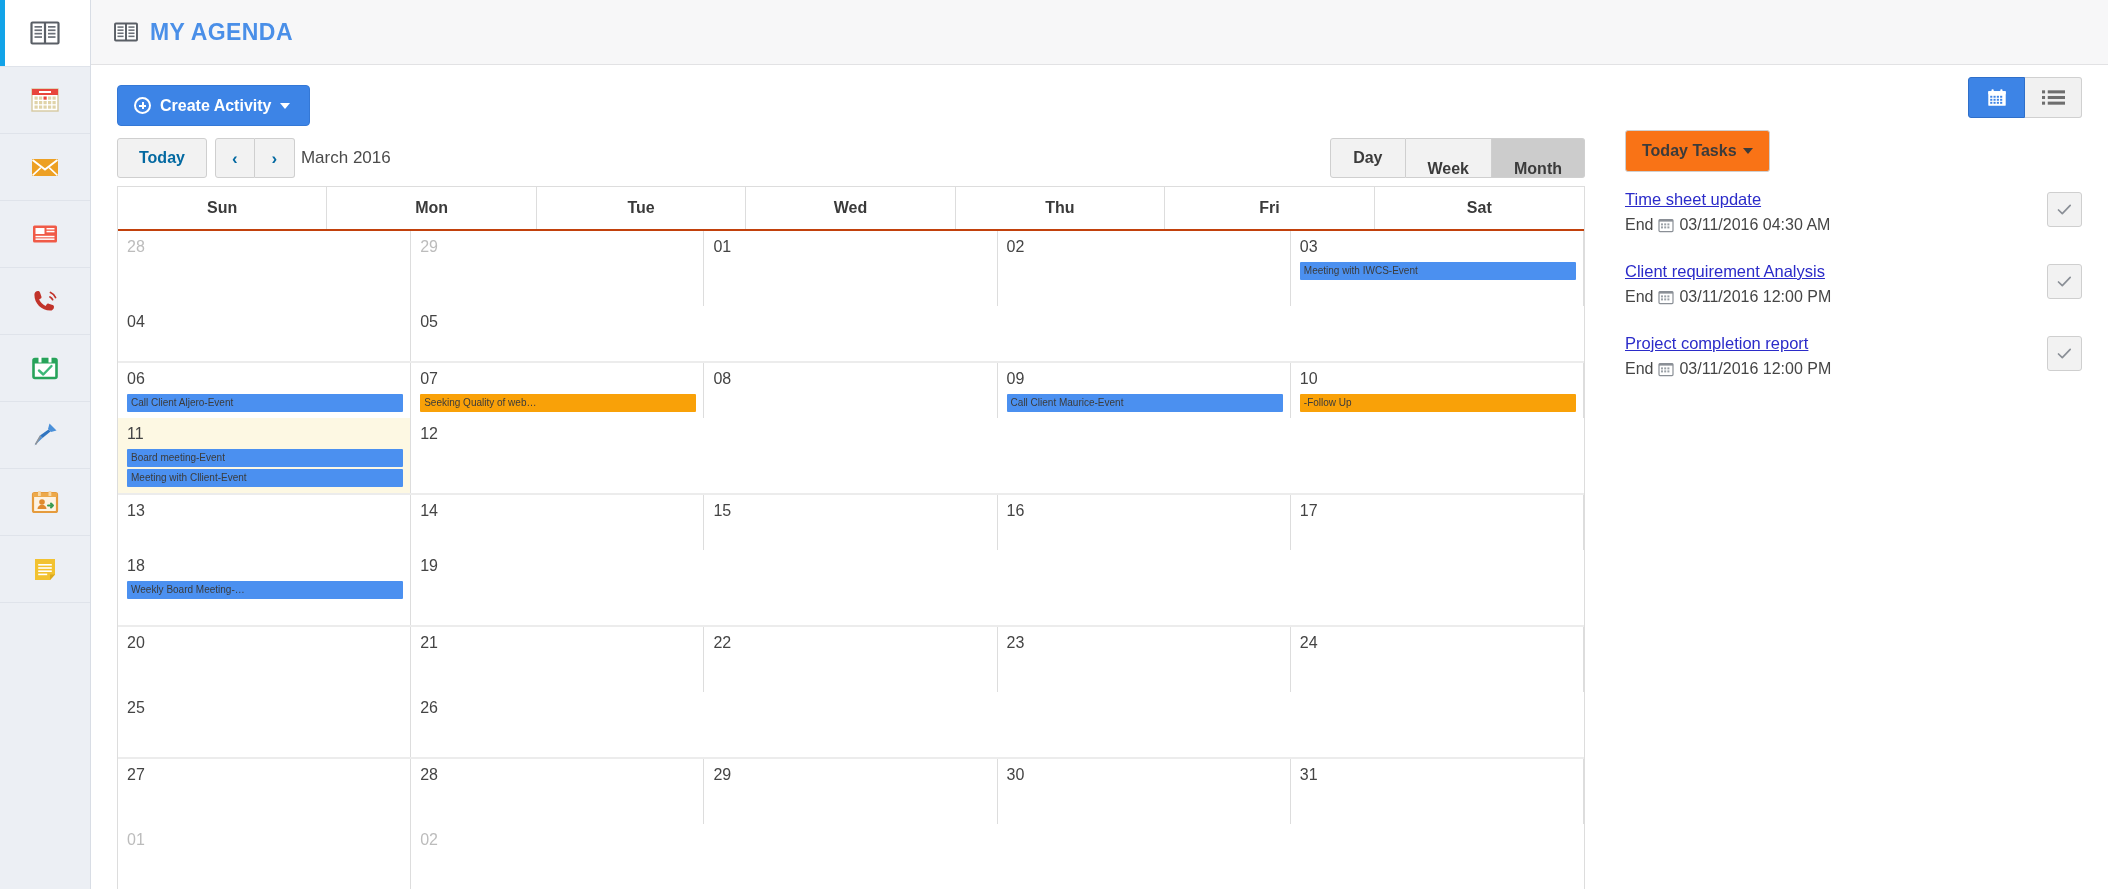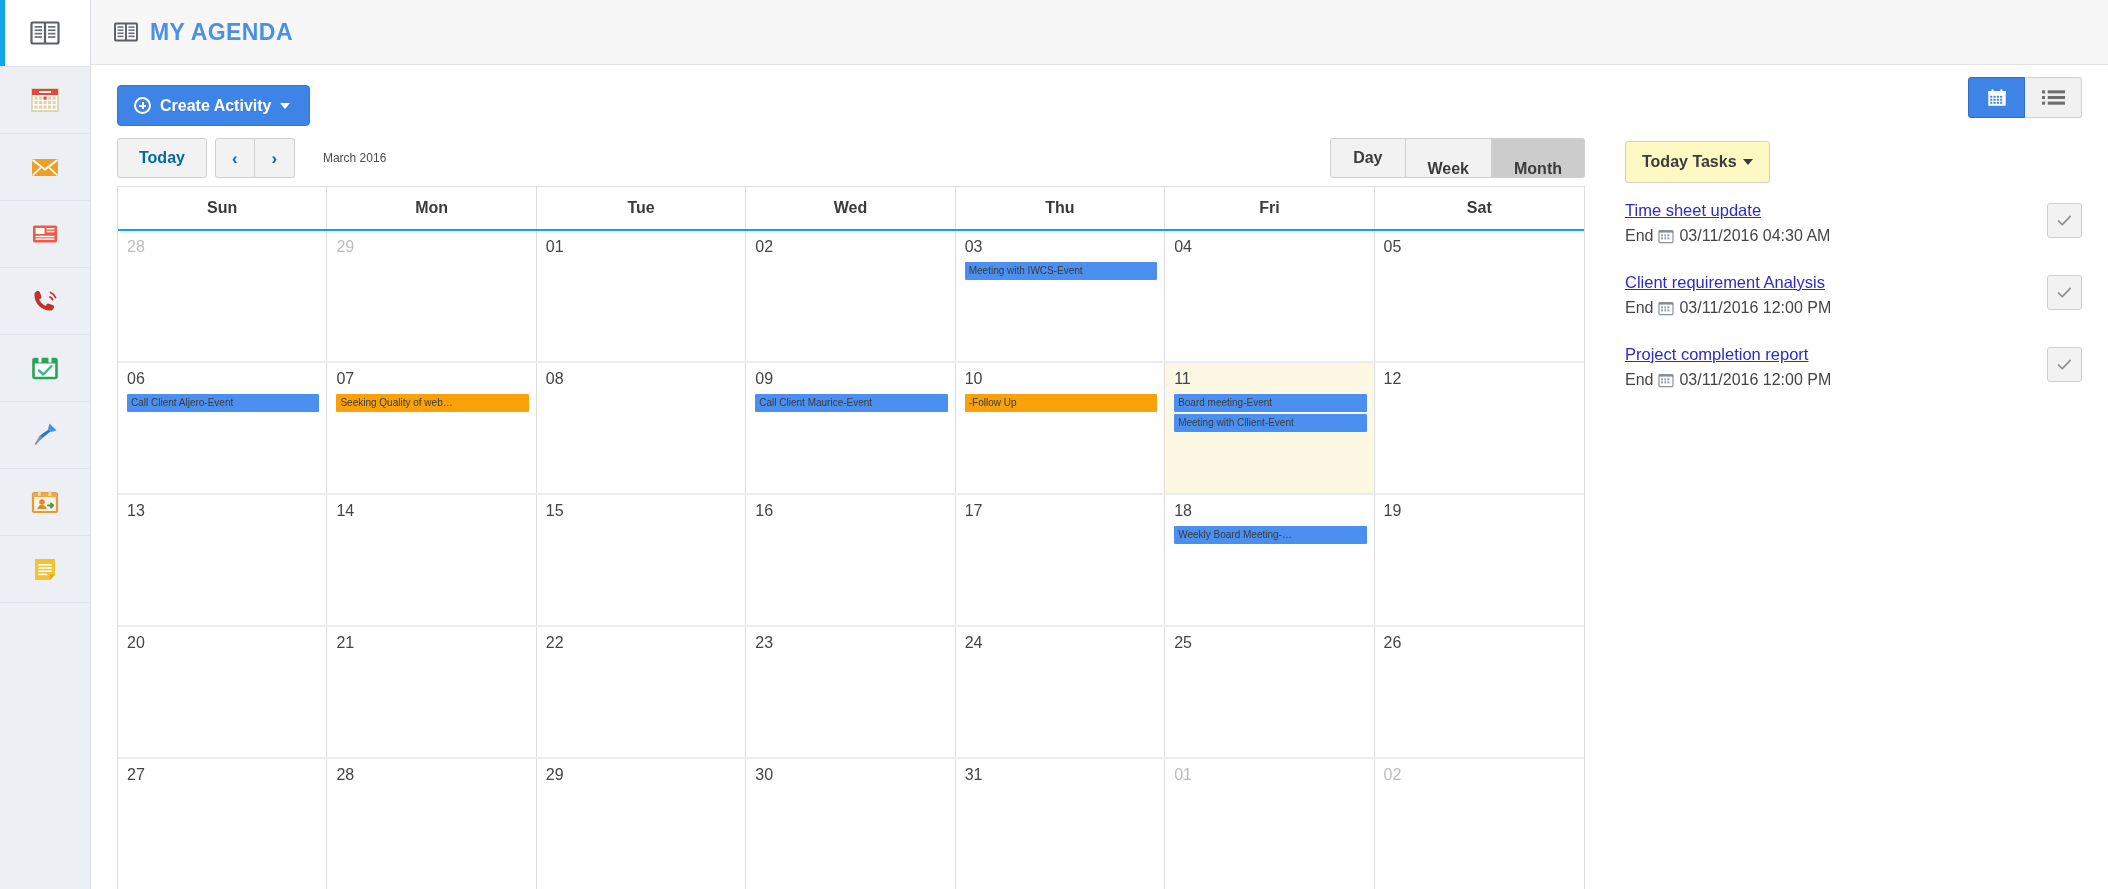--- a/index.html
+++ b/index.html
@@ -189,23 +189,23 @@
     align-items: center;
     justify-content: center;
     cursor: pointer;
     line-height: 1;
   }
   .nav-btn.today { border-radius: 3px; margin-right: 8px; padding: 0 21px; }
   .nav-btn.prev  { border-radius: 3px 0 0 3px; }
   .nav-btn.next  { border-radius: 0 3px 3px 0; border-left: none; }
   .chev { font-size: 17px; font-weight: bold; line-height: 1; }
   .period-label {
-    font-size: 12px;
+    font-size: 17px;
     color: #4b4b4b;
-    margin-left: 28px;
+    margin-left: 6px;
     white-space: nowrap;
   }
   .dwm { display: flex; }
   .dwm-btn {
     background: #f2f2f2;
     border: 1px solid #cfcfcf;
     color: #3b3b3b;
     font-size: 16px;
     font-weight: bold;
     height: 40px;
@@ -229,21 +229,21 @@
     display: flex;
     flex-direction: column;
     min-height: 0;
     background: #ffffff;
   }
   .cal-head {
     display: grid;
     grid-template-columns: repeat(7, 1fr);
     height: 44px;
     min-height: 44px;
-    border-bottom: 2px solid #0ea5e9;
+    border-bottom: 2px solid #c2410c;
   }
   .cal-head .dow {
     display: flex;
     align-items: center;
     justify-content: center;
     font-size: 16px;
     font-weight: bold;
     color: #3a3a3a;
     border-right: 1px solid #dddddd;
   }
@@ -251,21 +251,21 @@
 
   .cal-weeks {
     flex: 1;
     display: flex;
     flex-direction: column;
     min-height: 0;
   }
   .week {
     flex: 1;
     display: grid;
-    grid-template-columns: repeat(7, 1fr);
+    grid-template-columns: repeat(5, 1fr);
     border-bottom: 2px solid #ececec;
     min-height: 0;
   }
   .week:last-child { border-bottom: none; }
   .cell {
     border-right: 1px solid #dddddd;
     padding: 7px 0 0 0;
     min-width: 0;
     overflow: hidden;
     position: relative;
@@ -295,33 +295,33 @@
   .ev.blue   { background: #4b90f0; }
   .ev.orange { background: #f9a108; }
 
   
   .tasks-col {
     flex: 1;
     min-width: 0;
     padding: 0 26px 0 40px;
   }
   .tasks-btn {
-    background: #fef9c3;
+    background: #f97316;
     border: 1px solid #cfcfcf;
     border-radius: 3px;
     color: #3b3b3b;
     font-size: 16px;
     font-weight: bold;
     height: 42px;
     padding: 0 16px;
     display: inline-flex;
     align-items: center;
     gap: 6px;
     cursor: pointer;
-    margin-top: 11px;
+    margin-top: 0;
     line-height: 1;
   }
   .task-list { margin-top: 8px; }
   .task {
     display: flex;
     align-items: flex-start;
     justify-content: space-between;
     padding: 10px 0 18px 0;
     gap: 16px;
   }

